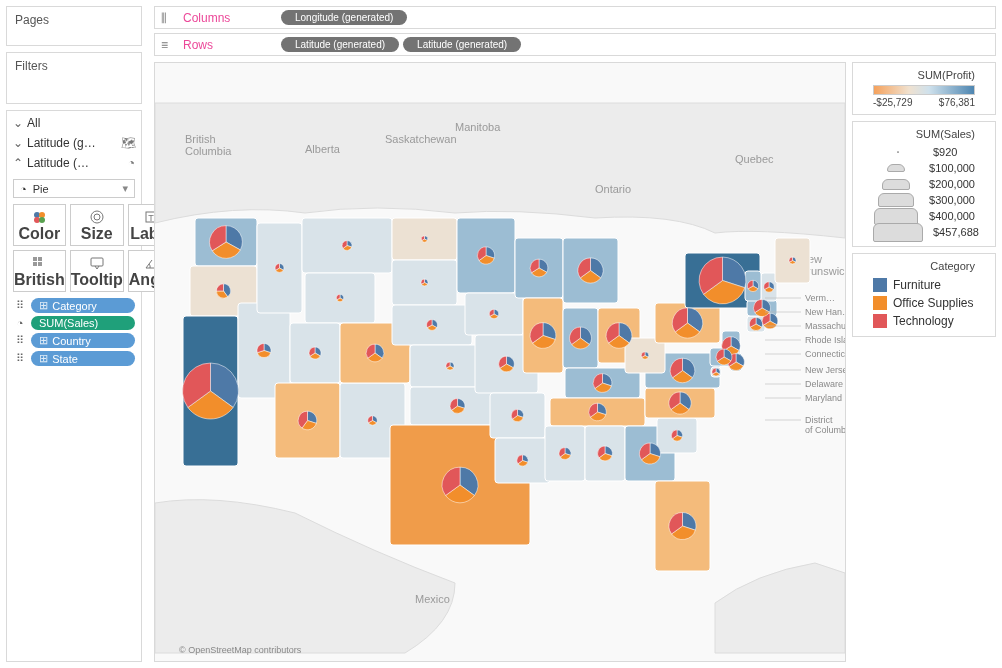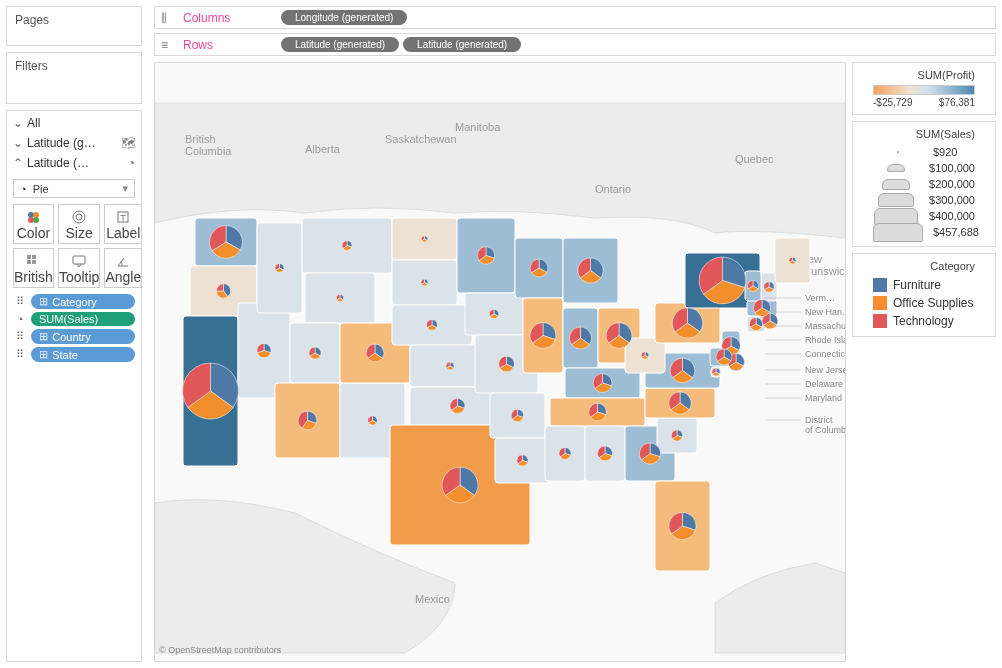--- a/index.html
+++ b/index.html
@@ -21,21 +21,21 @@
 .mg-row .chev { width: 10px; text-align: center; color: #666; }
 .mg-row .lbl { flex: 1; white-space: nowrap; overflow: hidden; text-overflow: ellipsis; }
 .mg-row .ic { width: 14px; text-align: right; color: #777; }
 
 .mark-type-select { display: flex; align-items: center; border: 1px solid #ccc; margin: 2px 6px 6px; padding: 2px 6px; font-size: 11px; cursor: pointer; }
 .mark-type-select .caret { margin-left: auto; color: #888; }
 
 .mark-buttons { display: grid; grid-template-columns: repeat(3, 1fr); gap: 4px; padding: 0 6px 6px; }
 .mark-btn { border: 1px solid #ccc; text-align: center; padding: 4px 0 2px; cursor: pointer; background: #fff; }
 .mark-btn .mb-ic { height: 16px; display: flex; align-items: center; justify-content: center; color: #666; }
-.mark-btn .mb-lbl { font-size: 14px; color: #444; }
+.mark-btn .mb-lbl { font-size: 16px; color: #444; font-weight: bold; }
 
 .mark-pills { padding: 0 6px 6px; display: flex; flex-direction: column; gap: 3px; }
 .mp { display: flex; align-items: center; gap: 4px; }
 .mp .mp-ic { width: 14px; text-align: center; color: #666; font-size: 11px; }
 .pill { flex: 1; border-radius: 10px; padding: 1px 8px; font-size: 11px; color: #fff; display: flex; align-items: center; gap: 4px; white-space: nowrap; overflow: hidden; }
 .pill.blue { background: #5b9bd5; }
 .pill.green { background: #1fa07a; }
 .pill .pill-dash { opacity: .8; }
 
 
@@ -43,21 +43,21 @@
 .shelf { border: 1px solid #d9d9d9; display: flex; align-items: center; padding: 3px 6px; gap: 8px; }
 .shelf .shelf-ic { width: 14px; color: #777; }
 .shelf .shelf-lbl { width: 90px; color: #ec4899; }
 .shelf .shelf-fields { display: flex; gap: 4px; }
 .f-pill { background: #737373; color: #fff; border-radius: 12px; padding: 2px 14px; font-size: 10px; }
 
 
 .viz-wrap { grid-column: 2; grid-row: 2; padding: 6px; }
 .viz { border: 1px solid #d9d9d9; height: 100%; position: relative; background: #f9f9f9; overflow: hidden; }
 .sheet-title { position: absolute; left: 10px; top: 6px; font-size: 20px; color: #555; font-weight: 400; }
-.attribution { position: absolute; left: 4px; bottom: 6px; font-size: 9px; color: #888; margin-top: 36px; }
+.attribution { position: absolute; left: 24px; bottom: 6px; font-size: 9px; color: #888; margin-top: 36px; }
 .map-svg { position: absolute; inset: 0; }
 
 
 .right-col { grid-column: 3; grid-row: 2; padding: 6px 6px 6px 0; display: flex; flex-direction: column; gap: 6px; }
 .legend { border: 1px solid #d9d9d9; padding: 6px 20px; text-align: right; }
 .legend-title { font-size: 11px; color: #444; margin-bottom: 4px; }
 .color-ramp { height: 10px; background: linear-gradient(90deg, #f5a25d 0%, #f0e1cf 35%, #cfe1ec 55%, #4e86b1 100%); border: 1px solid #ccc; }
 .ramp-labels { display: flex; justify-content: space-between; font-size: 10px; color: #444; margin-top: 2px; }
 
 .size-legend .size-row { display: flex; align-items: center; gap: 10px; height: 16px; }

